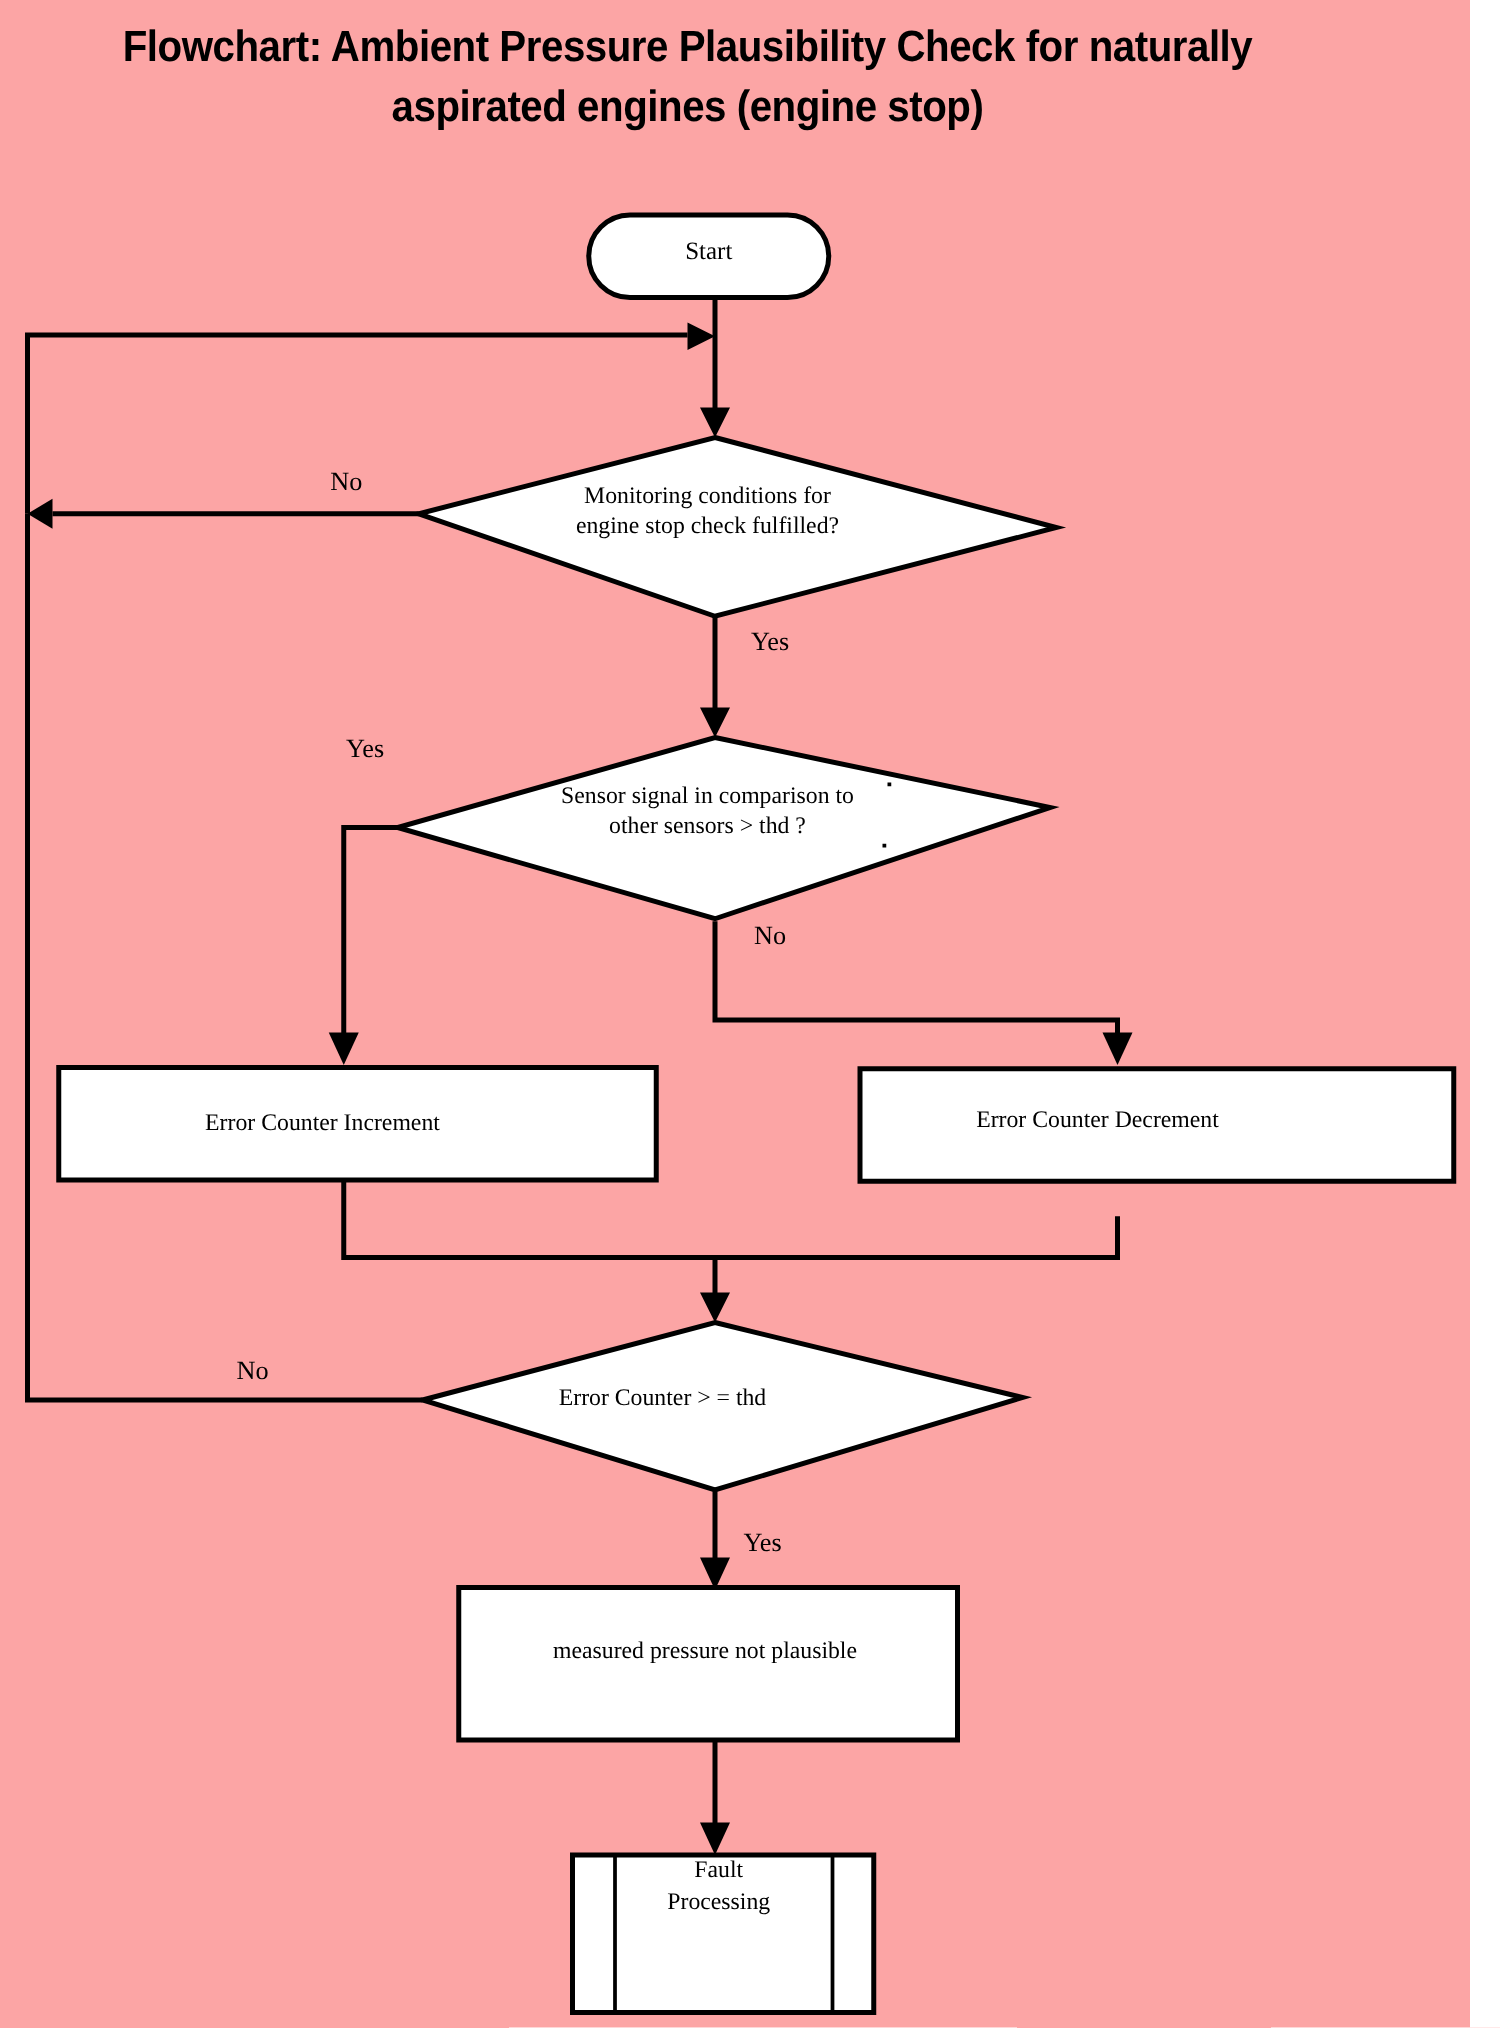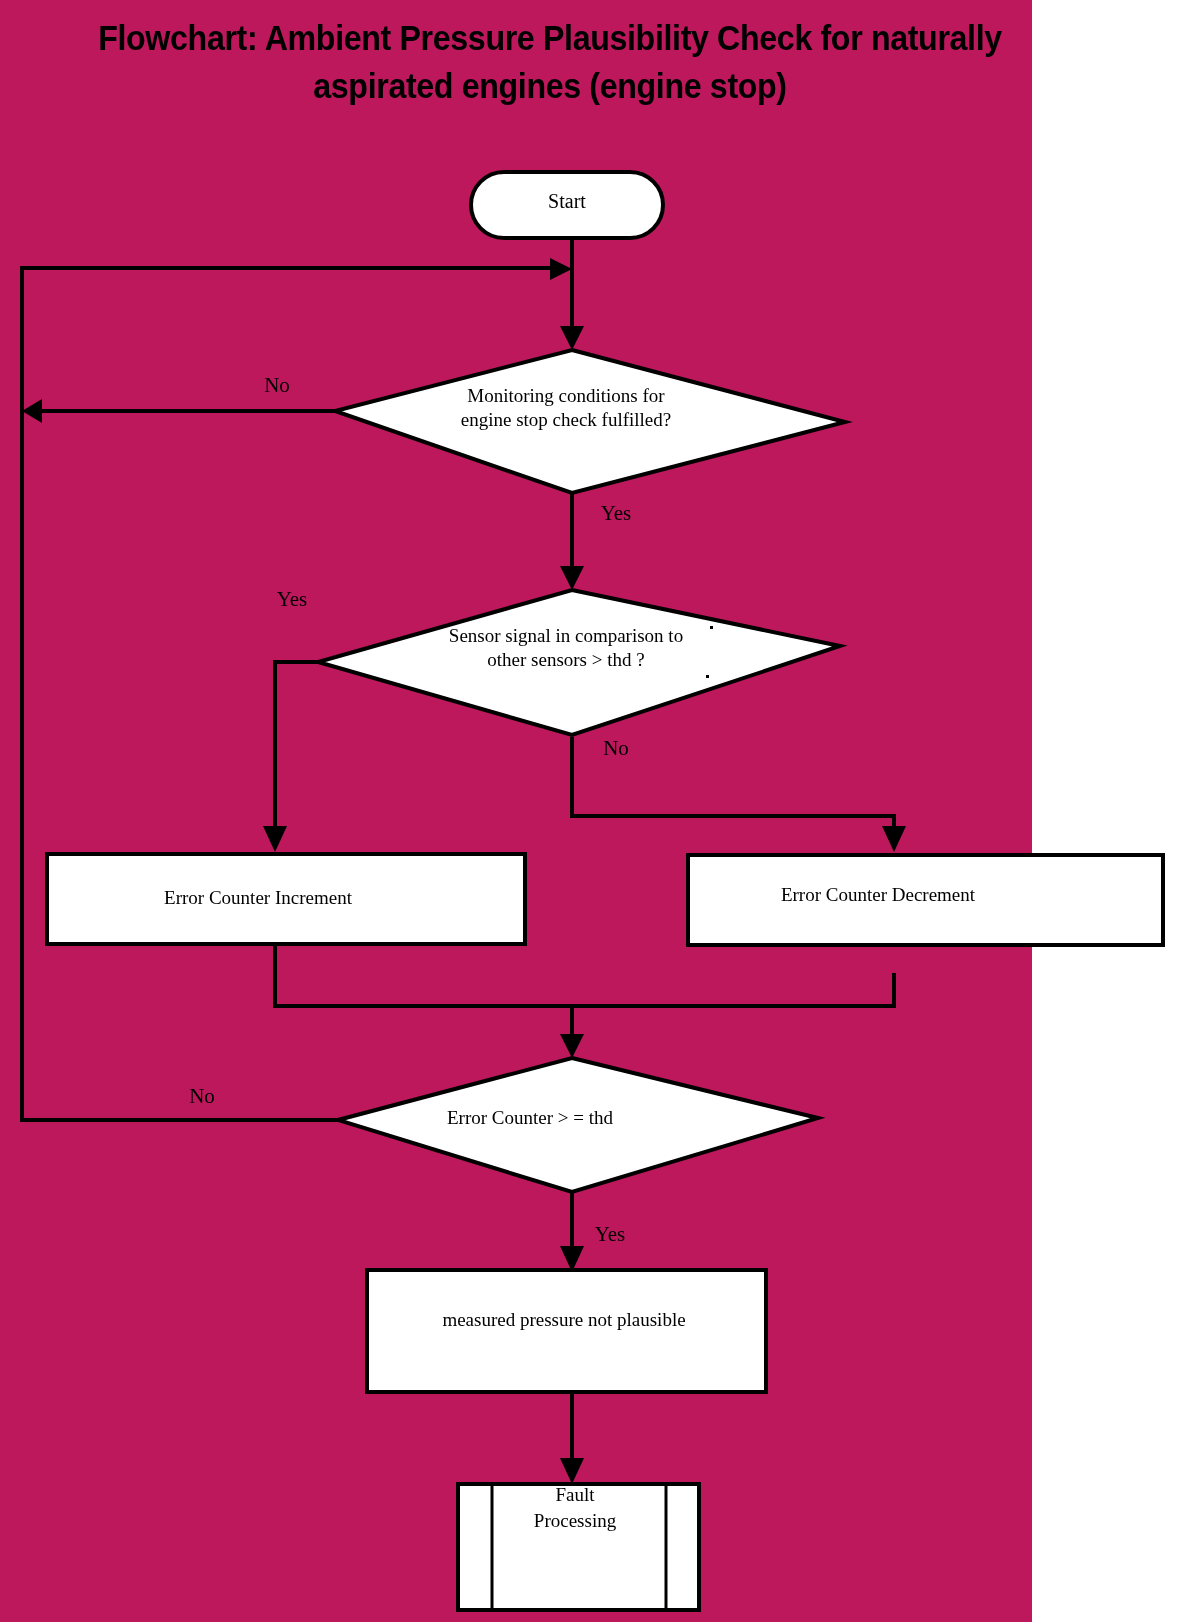--- a/index.html
+++ b/index.html
@@ -9,23 +9,23 @@
   }
   body {
     width: 1200px;
     height: 1622px;
     font-family: "Liberation Serif", serif;
     overflow: hidden;
     position: relative;
   }
   #canvas {
     position: relative;
-    width: 1032px;
+    width: 1176px;
     height: 1622px;
-    background: #be185d;
+    background: #fca5a5;
   }
   .title {
     position: absolute;
     left: 0;
     top: 14px;
     width: 1100px;
     text-align: center;
     font-family: "Liberation Sans", sans-serif;
     font-weight: bold;
     font-size: 35px;

